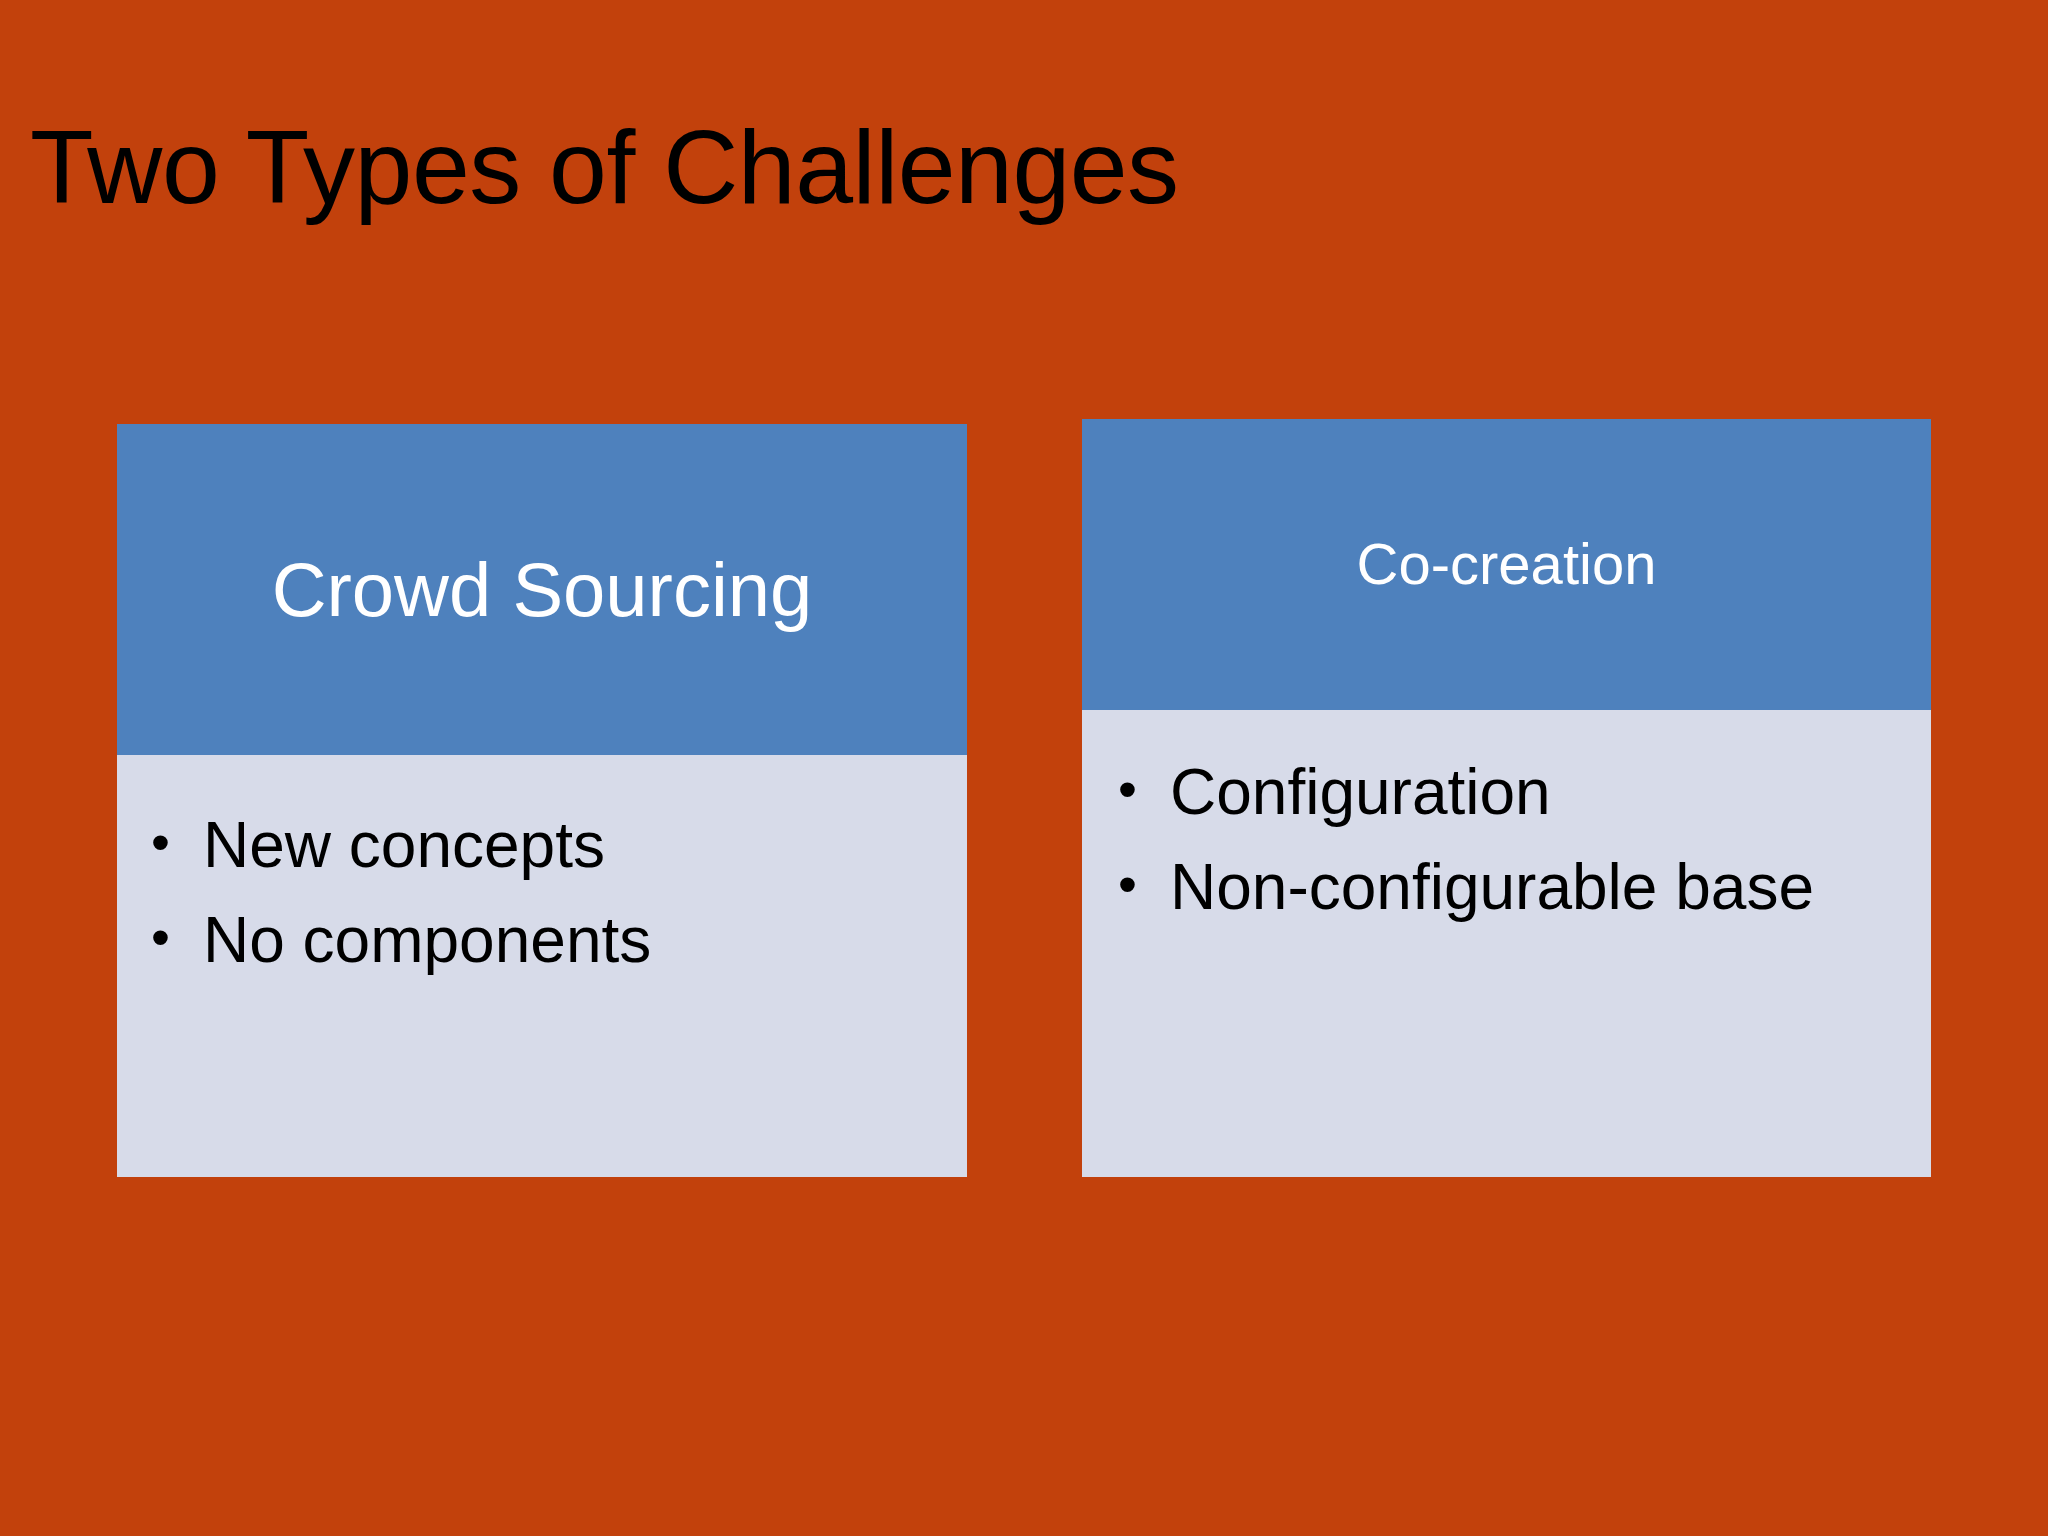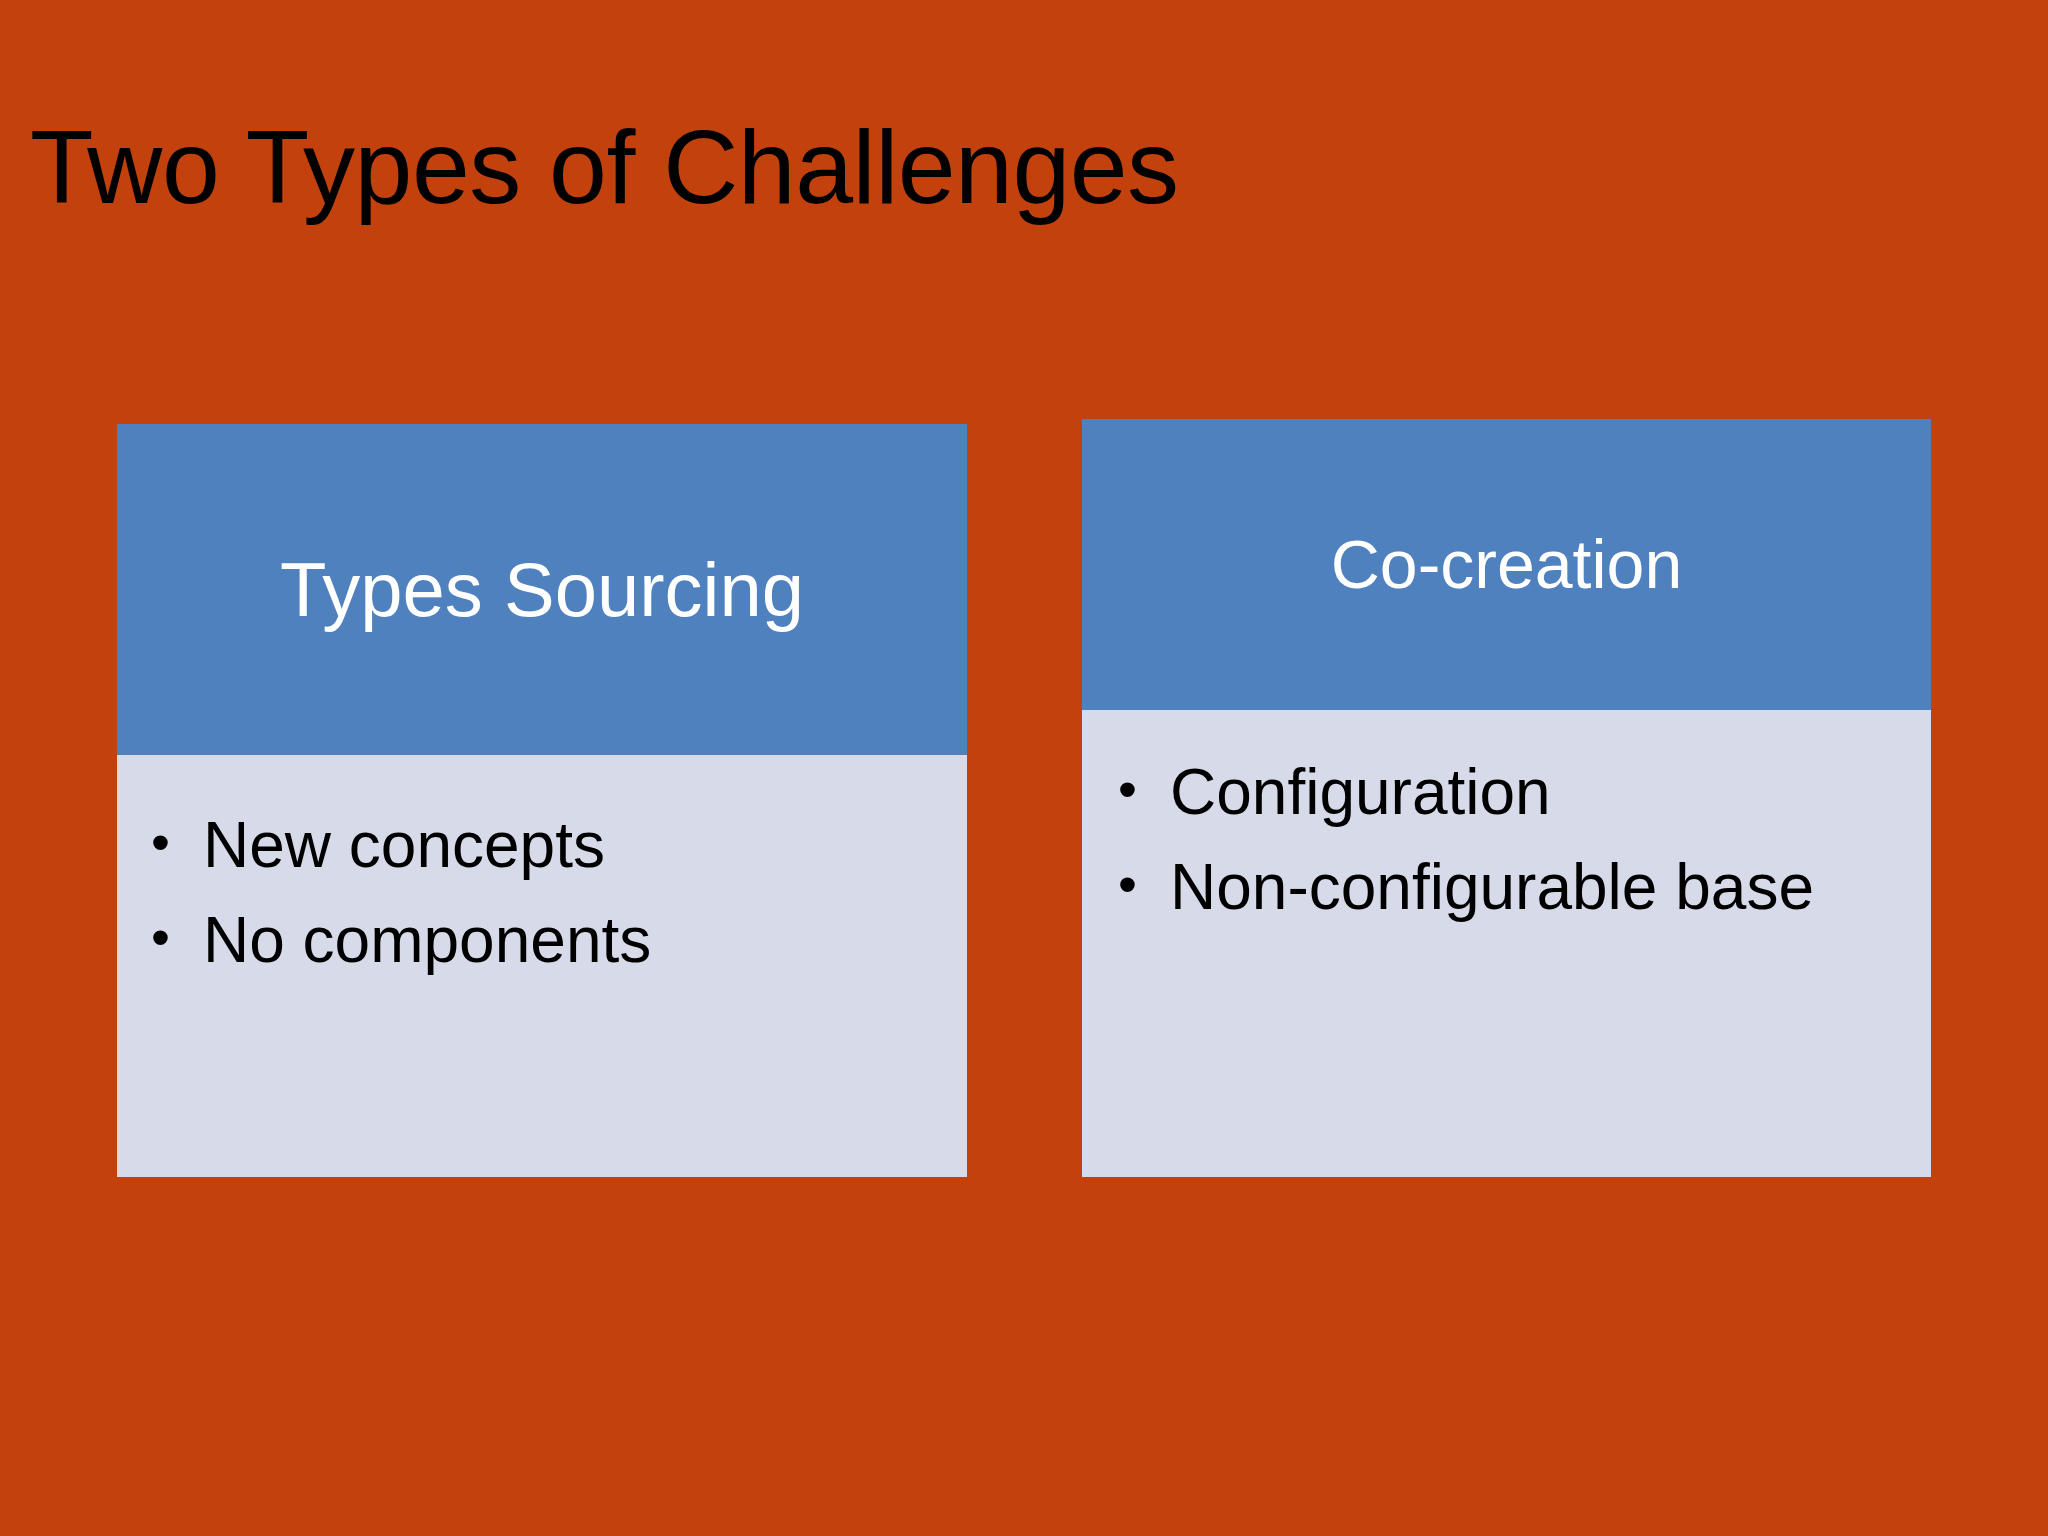--- a/index.html
+++ b/index.html
@@ -110,21 +110,21 @@
   #card-left .bullet-dot { font-size: 54px; line-height: 1.38; }
 
   
   #card-right {
     left: 1082px;
     top: 419px;
     width: 849px;
     height: 758px;
   }
   #card-right .card-header { height: 291px; }
-  #card-right .card-header-text { font-size: 68px; }
+  #card-right .card-header-text { font-size: 58px; }
   #card-right .card-body {
     top: 291px;
     height: 467px;
     padding: 42px 26px 0 36px;
   }
   #card-right .bullet-item {
     font-size: 64px;
     padding-left: 52px;
   }
   #card-right .bullet-dot { font-size: 54px; line-height: 1.38; }
@@ -132,21 +132,21 @@
 </head>
 <body>
 
 <div class="slide">
 
   <div class="slide-title">Two Types of Challenges</div>
 
   <div class="card" id="card-left">
 
     <div class="card-header">
-      <div class="card-header-text">Types Sourcing</div>
+      <div class="card-header-text">Crowd Sourcing</div>
     </div>
 
     <div class="card-body">
       <ul class="bullet-list">
 
         <li class="bullet-item">
           <span class="bullet-dot">•</span>
           <span class="bullet-text">New concepts</span>
         </li>
 

